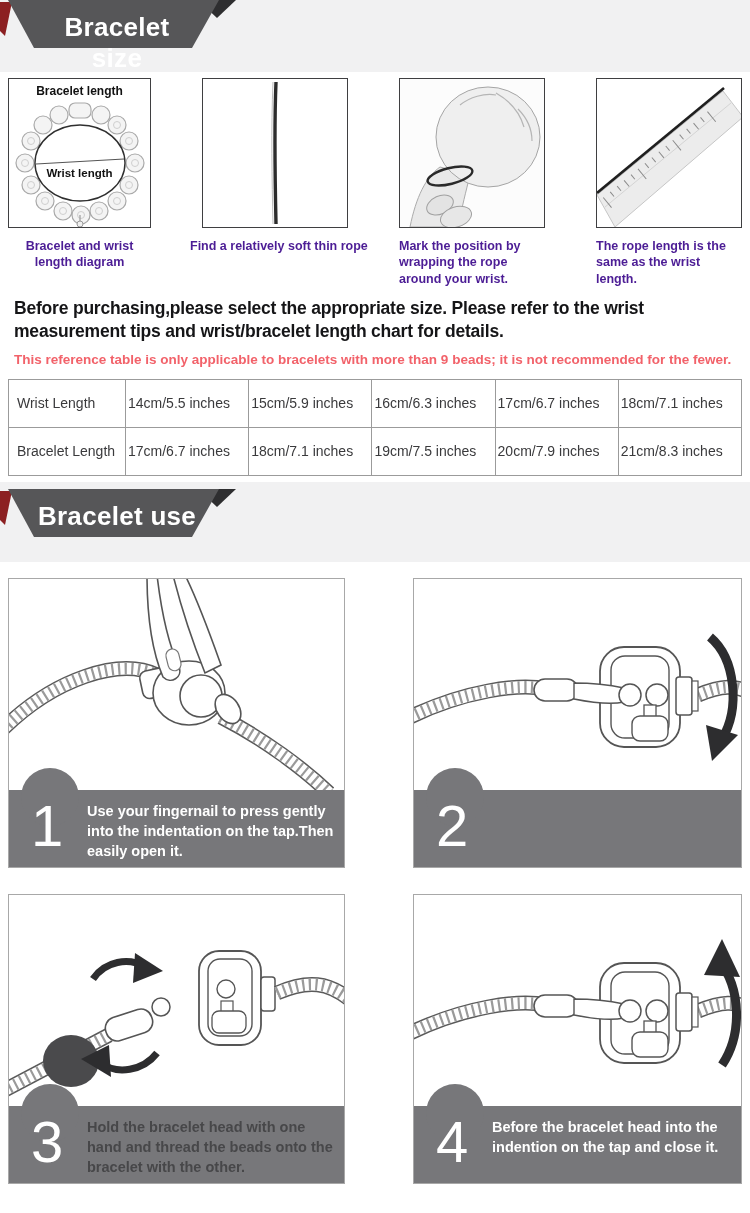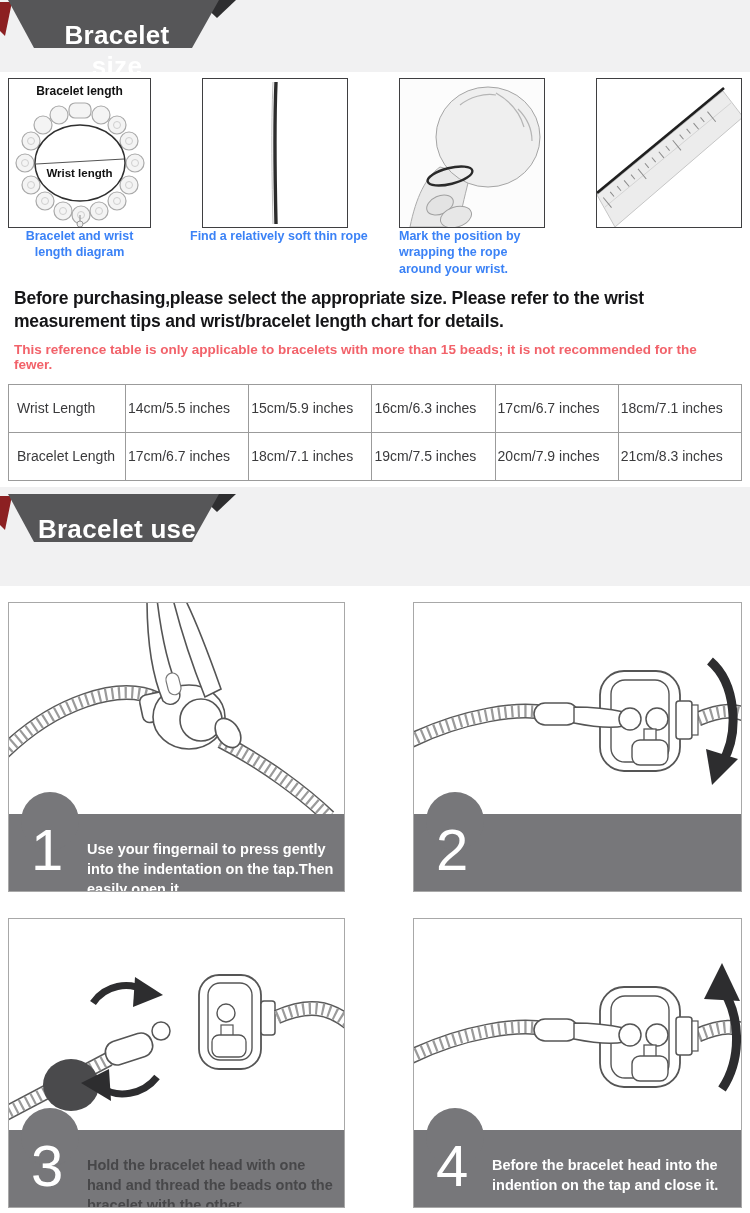--- a/index.html
+++ b/index.html
@@ -4,36 +4,36 @@
 <style>
   * { box-sizing: border-box; }
   html,body { margin:0; padding:0; }
   body {
     width:750px; background:#ffffff; color:#1f1f21;
     font-family:"Liberation Sans","DejaVu Sans",sans-serif;
   }
 
   
   .band { position:relative; height:72px; background:#f1f1f2; }
-  .band.second { height:99px; margin-top:6px; }
+  .band.second { height:80px; margin-top:6px; }
   .ribbon { position:absolute; left:0; top:0; width:240px; height:58px; }
   .band.second .ribbon { top:7px; }
   .ribbon-label {
     position:absolute; left:36px; top:12px; width:162px; text-align:center;
-    font-size:26px; font-weight:bold; color:#ffffff; letter-spacing:.3px;margin-top:8px;
+    font-size:26px; font-weight:bold; color:#ffffff; letter-spacing:.3px;
   }
 
   
   .measure { display:flex; justify-content:space-between; padding:6px 8px 0 8px; background:#fff; }
   .mcol { width:146px; position:relative; }
   .mcol.first { width:143px; }
   .mbox { height:150px; border:1px solid #3f3f41; background:#fff; position:relative; overflow:hidden; }
   .mlabel-top { position:absolute; top:5px; left:0; right:0; text-align:center; font-size:12px; font-weight:bold; color:#111; }
   .mlabel-inner { position:absolute; top:88px; left:0; right:0; text-align:center; font-size:11.5px; font-weight:bold; color:#111; }
-  .mcap { min-height:48px; font-size:12.5px; font-weight:bold; line-height:1.3; color:#3b82f6; }
+  .mcap { margin-top:10px; min-height:48px; font-size:12.5px; font-weight:bold; line-height:1.3; color:#4c1d95; }
   .mcap.center { text-align:center; }
   .mcap.wide { width:176px; margin-left:-12px; text-align:center; white-space:nowrap; }
 
   
   .intro { margin:10px 14px 4px 14px; font-size:17.5px; font-weight:bold; line-height:1.32; color:#151517; letter-spacing:-0.2px; }
   .note  { margin:9px 14px 0 14px; font-size:13.5px; font-weight:bold; color:#f2626a; }
 
   
   table.size { width:734px; margin:12px 0 0 8px; border-collapse:collapse; }
   table.size td {
@@ -45,21 +45,21 @@
   
   .steps { padding:16px 8px 0 8px; }
   .steps-row { display:flex; justify-content:space-between; margin-bottom:26px; }
   .panel { position:relative; height:290px; border:1px solid #a8a8a8; background:#fff; overflow:hidden; }
   .panel.left  { width:337px; }
   .panel.right { width:329px; }
   .illus { position:absolute; left:0; top:0; }
   .cap-bar { position:absolute; left:0; right:0; bottom:0; height:77px; background:#77777a; }
   .bump { position:absolute; left:12px; top:-22px; width:58px; height:58px; border-radius:50%; background:#77777a; }
   .step-num { position:absolute; left:22px; top:6px; font-size:58px; line-height:1.05; color:#ffffff; font-weight:400; }
-  .step-text { margin:25px 8px 0 78px; font-size:14.5px; font-weight:bold; line-height:1.38; color:#ffffff; }
+  .step-text { margin:11px 8px 0 78px; font-size:14.5px; font-weight:bold; line-height:1.38; color:#ffffff; }
   .step-text.dim { color:#474749; }
 </style>
 </head>
 <body>
 
 <div class="band">
   <div class="ribbon">
     <svg width="240" height="58" viewBox="0 0 240 58">
       <polygon points="0,2 12,2 5,36 0,31" fill="#8c2022"></polygon>
       <polygon points="198,0 236,0 217,18" fill="#2e2e30"></polygon>
@@ -162,25 +162,26 @@
             <line x1="81" y1="2" x2="81" y2="8"></line>
           <line x1="90" y1="2" x2="90" y2="15"></line>
             <line x1="99" y1="2" x2="99" y2="8"></line>
           <line x1="108" y1="2" x2="108" y2="8"></line>
             <line x1="117" y1="2" x2="117" y2="10"></line>
           <line x1="126" y1="2" x2="126" y2="8"></line>
             <line x1="135" y1="2" x2="135" y2="15"></line>
         </g>
       </svg>
     </div>
+    <div class="mcap">The rope length is the same as the wrist length.</div>
   </div>
 </div>
 
 <div class="intro">Before purchasing,please select the appropriate size. Please refer to the wrist measurement tips and wrist/bracelet length chart for details.</div>
-<div class="note">This reference table is only applicable to bracelets with more than 15 beads; it is not recommended for the fewer.</div>
+<div class="note">This reference table is only applicable to bracelets with more than 9 beads; it is not recommended for the fewer.</div>
 
 <table class="size">
   <tbody>
     <tr>
       <td class="rowlabel">Wrist Length</td>
       <td>14cm/5.5 inches</td>
       <td>15cm/5.9 inches</td>
       <td>16cm/6.3 inches</td>
       <td>17cm/6.7 inches</td>
       <td>18cm/7.1 inches</td>

